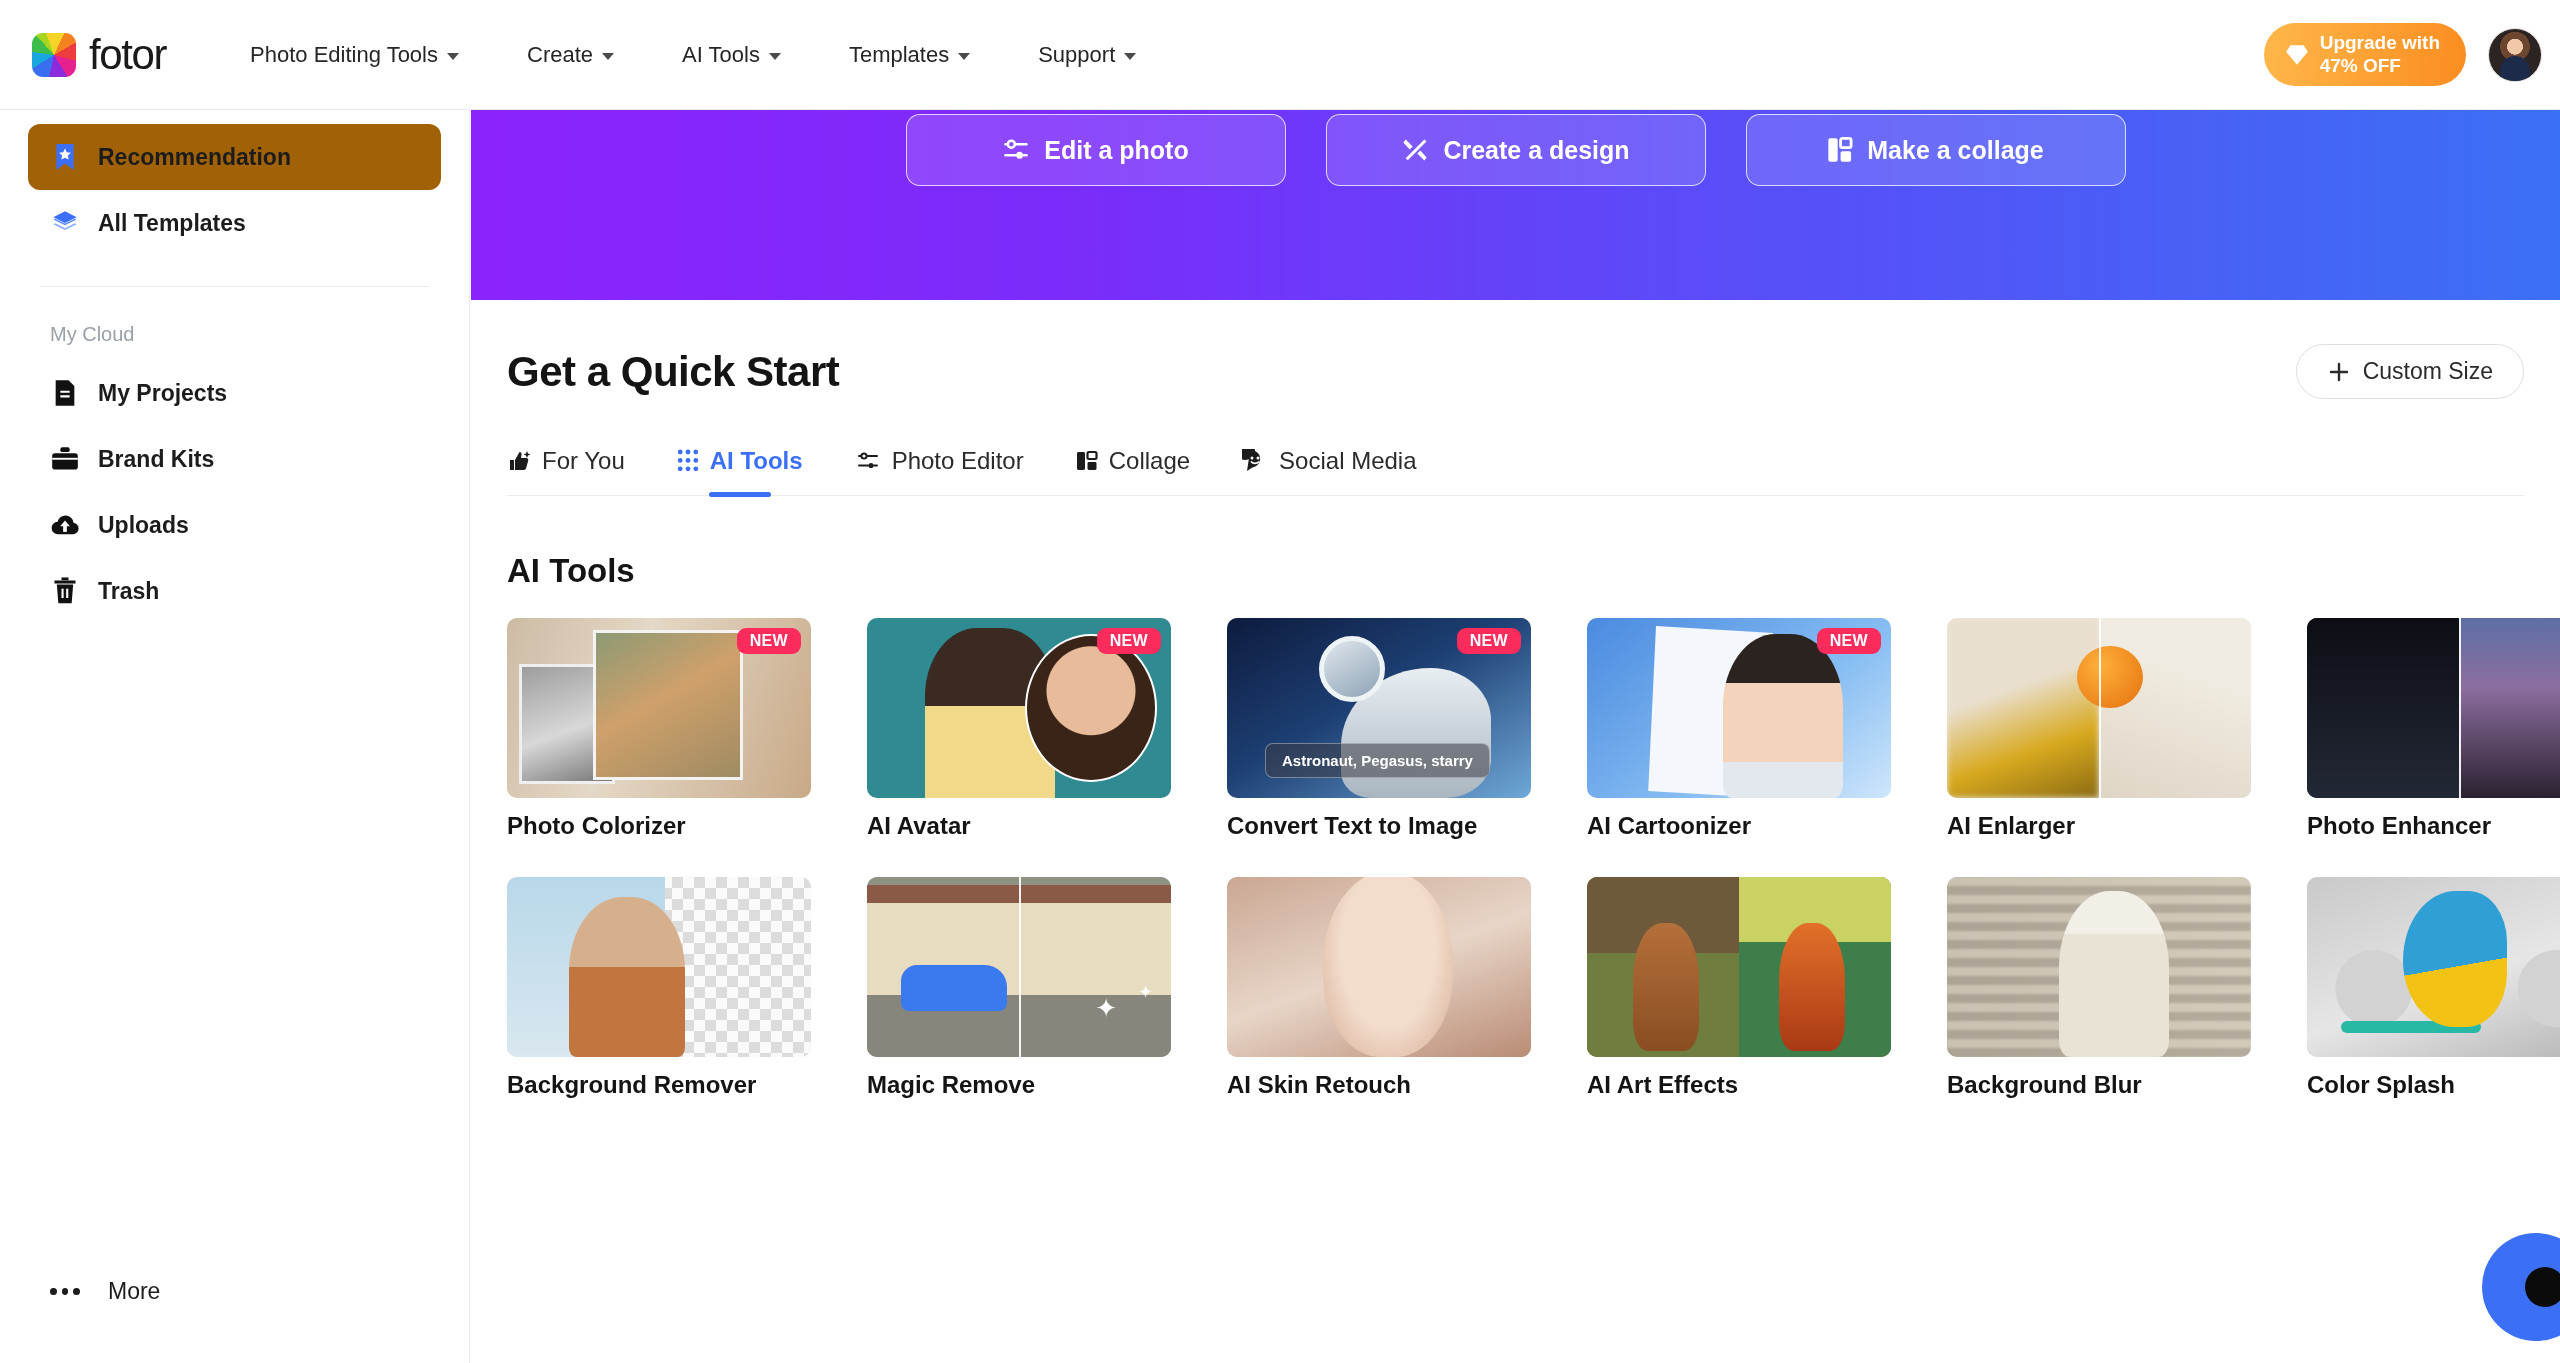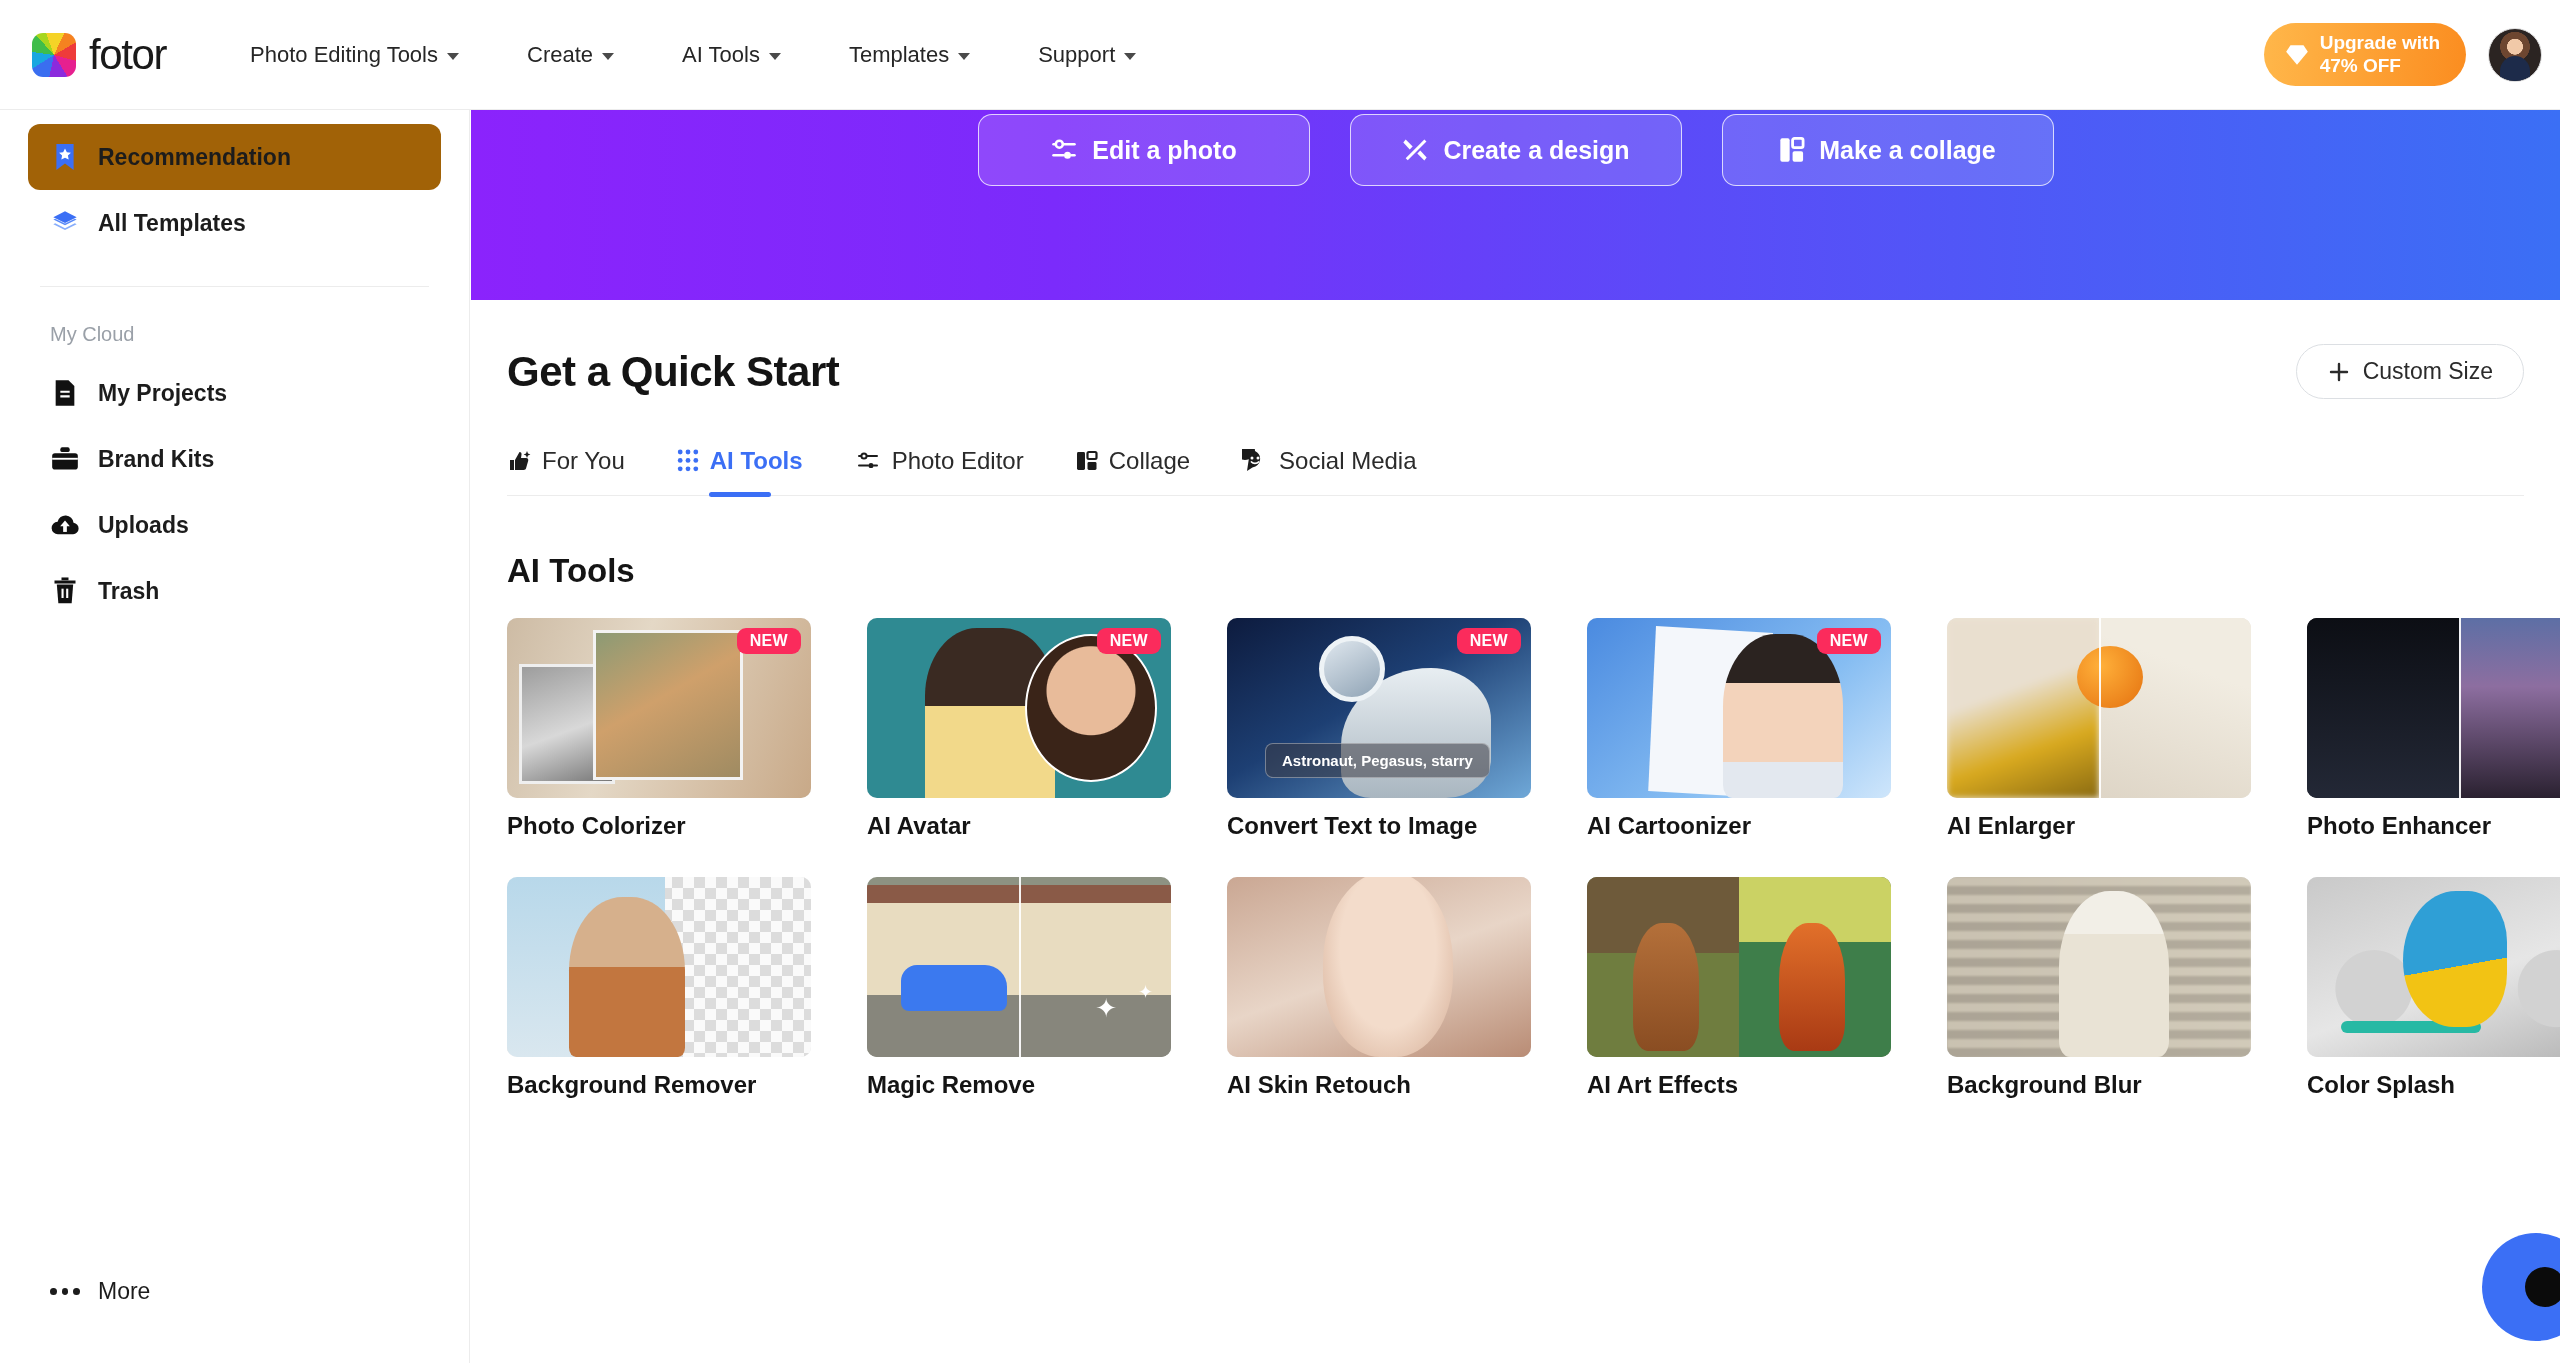--- a/index.html
+++ b/index.html
@@ -93,21 +93,21 @@
   .side-item.active { background: #a16207; font-weight: bold; }
   .side-item.strong { font-weight: bold; }
   .side-icon { width: 30px; height: 30px; display: flex; align-items: center; justify-content: center; flex: none; }
   .side-divider { height: 1px; background: #ececec; margin: 30px 40px 0; }
   .side-section-label {
     font-size: 20px; color: #9aa0a8;
     margin: 36px 0 14px 50px;
   }
   .side-more {
     position: absolute; bottom: 44px; left: 28px;
-    display: flex; align-items: center; gap: 18px;
+    display: flex; align-items: center; gap: 28px;
     padding-left: 22px; height: 56px; cursor: pointer;
     font-size: 23px; color: #1c1c1c;
   }
   .dots { display: flex; gap: 5px; width: 30px; }
   .dots i { width: 7px; height: 7px; border-radius: 50%; background: #1c1c1c; display: block; }
 
   
   .main {
     position: absolute; top: 110px; left: 471px;
     width: 2089px; height: 1253px;
@@ -115,21 +115,21 @@
   }
   .banner {
     position: relative; margin: 0 0 0 0;
     height: 190px;
     background: linear-gradient(90deg, #8b23fc 0%, #7b2bfb 28%, #5b4bf8 58%, #3b6ff5 100%);
     display: flex; align-items: flex-start; justify-content: center;
     gap: 40px; padding-top: 4px;
   }
   .banner-btn {
     display: flex; align-items: center; justify-content: center; gap: 14px;
-    width: 332px; height: 72px; border-radius: 14px;
+    width: 380px; height: 72px; border-radius: 14px;
     border: 1px solid rgba(255,255,255,0.75);
     background: rgba(255,255,255,0.14);
     color: #fff; font-size: 25px; font-weight: bold;
     cursor: pointer; font-family: inherit;
   }
 
   .content { padding: 0 0 0 0; }
   .qs-head {
     display: flex; align-items: center;
     padding: 44px 36px 0 36px;

